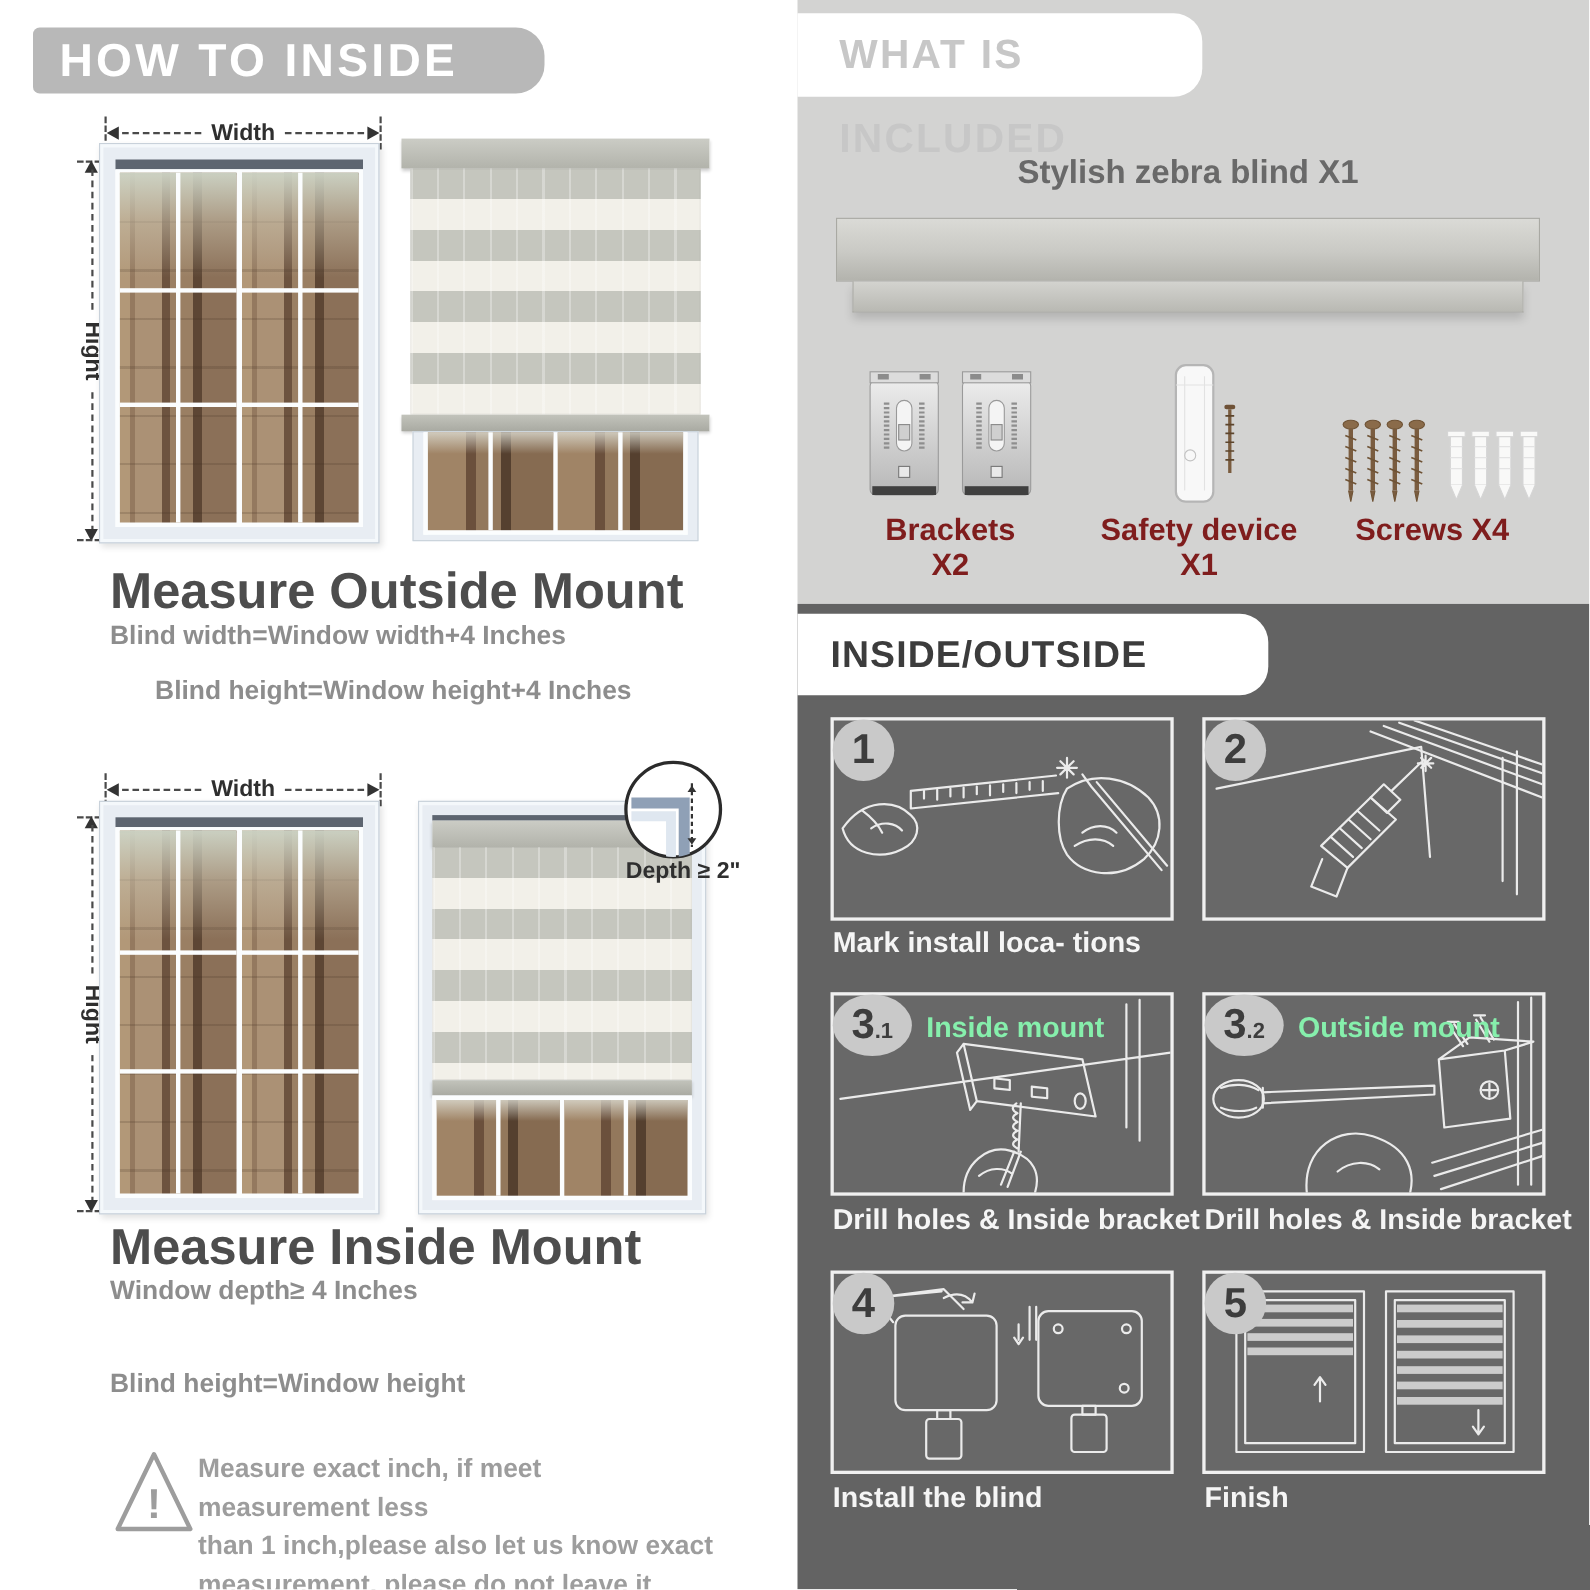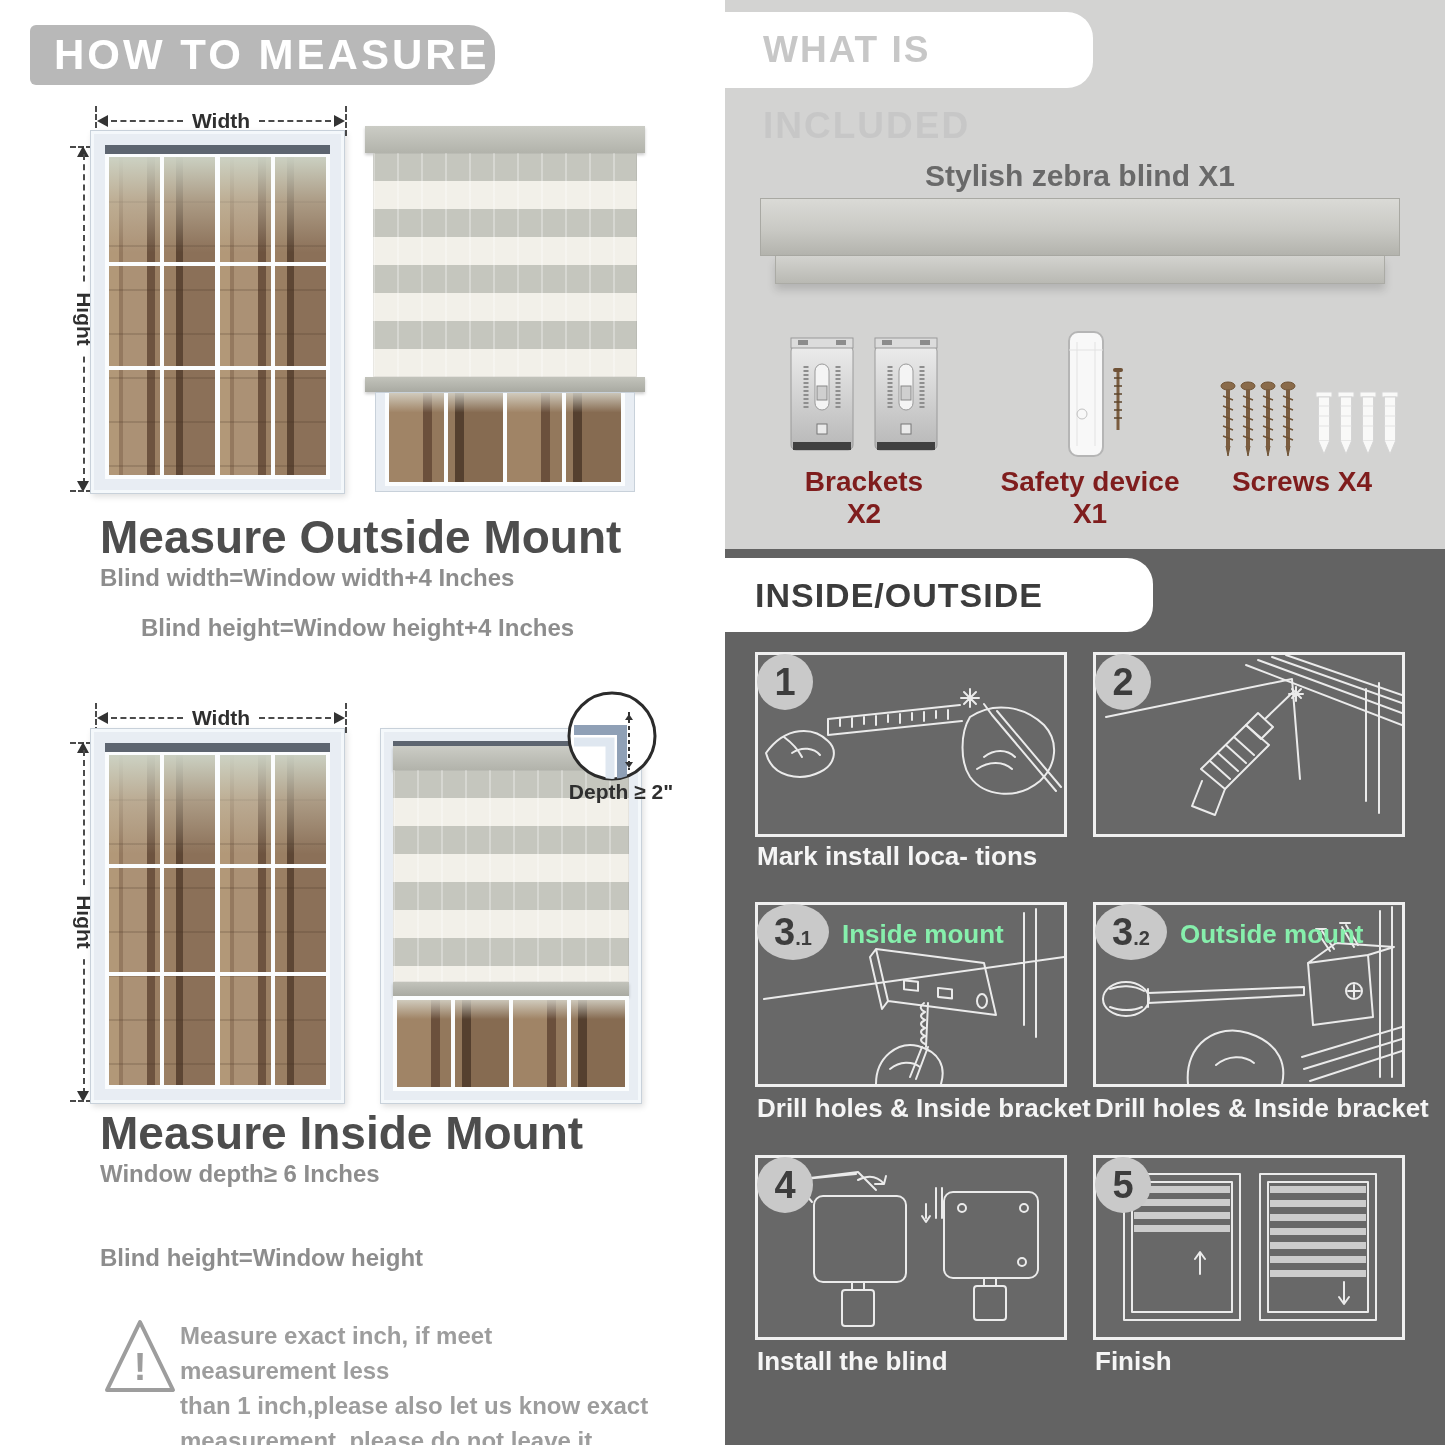--- a/index.html
+++ b/index.html
@@ -63,21 +63,21 @@
   .depth-lbl{position:absolute;color:#2f2f2f;font-weight:bold;font-size:21px;text-align:center;}
 
   .warning-text{position:absolute;color:#9d9d9d;font-weight:bold;font-size:24px;line-height:35px;}
 
   
   .right-top{position:absolute;left:725px;top:0;width:720px;height:549px;background:#d3d3d2;}
   .wii-header{position:absolute;left:0;top:12px;width:368px;height:76px;background:#fff;
       border-radius:0 26px 26px 0;color:#c7c7c7;font-weight:bold;font-size:37px;letter-spacing:2px;
       line-height:76px;padding-left:38px;box-sizing:border-box;}
   .product-name{position:absolute;left:35px;top:140px;width:640px;text-align:center;
-      color:#696969;font-weight:bold;font-size:30px;margin-top:19px;}
+      color:#696969;font-weight:bold;font-size:30px;}
   .cassette-main{position:absolute;left:35px;top:198px;width:640px;height:58px;
       background:linear-gradient(180deg,#dadad6 0%,#c9c9c4 55%,#b3b3ad 100%);border:1px solid #a9a9a3;box-sizing:border-box;}
   .cassette-sub{position:absolute;left:50px;top:256px;width:610px;height:28px;
       background:linear-gradient(180deg,#d3d3cf,#b9b9b3);border:1px solid #ababa5;border-top:none;
       box-sizing:border-box;box-shadow:0 6px 9px rgba(0,0,0,.15);}
   .item-label{position:absolute;top:466px;color:#7f1d1d;font-weight:bold;font-size:28px;text-align:center;}
 
   
   .right-bottom{position:absolute;left:725px;top:549px;width:720px;height:896px;background:#636363;}
   .iom-header{position:absolute;left:0;top:9px;width:428px;height:74px;background:#fff;
@@ -94,21 +94,21 @@
 
   .lineart{stroke:#ebebeb;stroke-width:2;fill:none;stroke-linecap:round;stroke-linejoin:round;}
 </style>
 </head>
 <body>
 
 <div class="canvas">
 
   <section class="left-panel">
 
-    <div class="htm-header">HOW TO MEASURE</div>
+    <div class="htm-header">HOW TO INSIDE</div>
 
     <div>
 
       <div class="h-arrow" style="left:95px;top:106px;width:252px;">
         <span class="tick"></span>
         <span class="ah-l"></span>
         <span class="dash"></span>
         <span class="lbl">Width</span>
         <span class="dash"></span>
         <span class="ah-r"></span>
@@ -206,21 +206,21 @@
             <path d="M63,22 L63,80" stroke="#333" stroke-width="2" stroke-dasharray="4 3" fill="none"></path>
             <path d="M63,24 l-4,6 h8 z" fill="#333"></path>
             <path d="M63,78 l-4,-6 h8 z" fill="#333"></path>
           </g>
         </svg>
       </div>
       <div class="depth-lbl" style="left:556px;top:780px;width:130px;">Depth ≥ 2"</div>
     </div>
 
     <div class="sec-heading" style="top:1106px;">Measure Inside Mount</div>
-    <div class="sec-line" style="top:1160px;">Window depth≥ 6 Inches</div>
+    <div class="sec-line" style="top:1160px;">Window depth≥ 4 Inches</div>
     <div class="sec-line" style="top:1244px;">Blind height=Window height</div>
 
     <div class="abs" style="left:103px;top:1314px;width:74px;height:84px;">
       <svg viewBox="0 0 74 84">
         <path d="M37,8 L70,76 L4,76 Z" fill="none" stroke="#9d9d9d" stroke-width="4" stroke-linejoin="round"></path>
         <text x="37" y="66" text-anchor="middle" font-family="Liberation Sans, sans-serif" font-size="38" font-weight="bold" fill="#9d9d9d">!</text>
       </svg>
     </div>
     <div class="warning-text" style="left:180px;top:1318px;width:470px;">
       <div>Measure exact inch, if meet measurement less</div>

